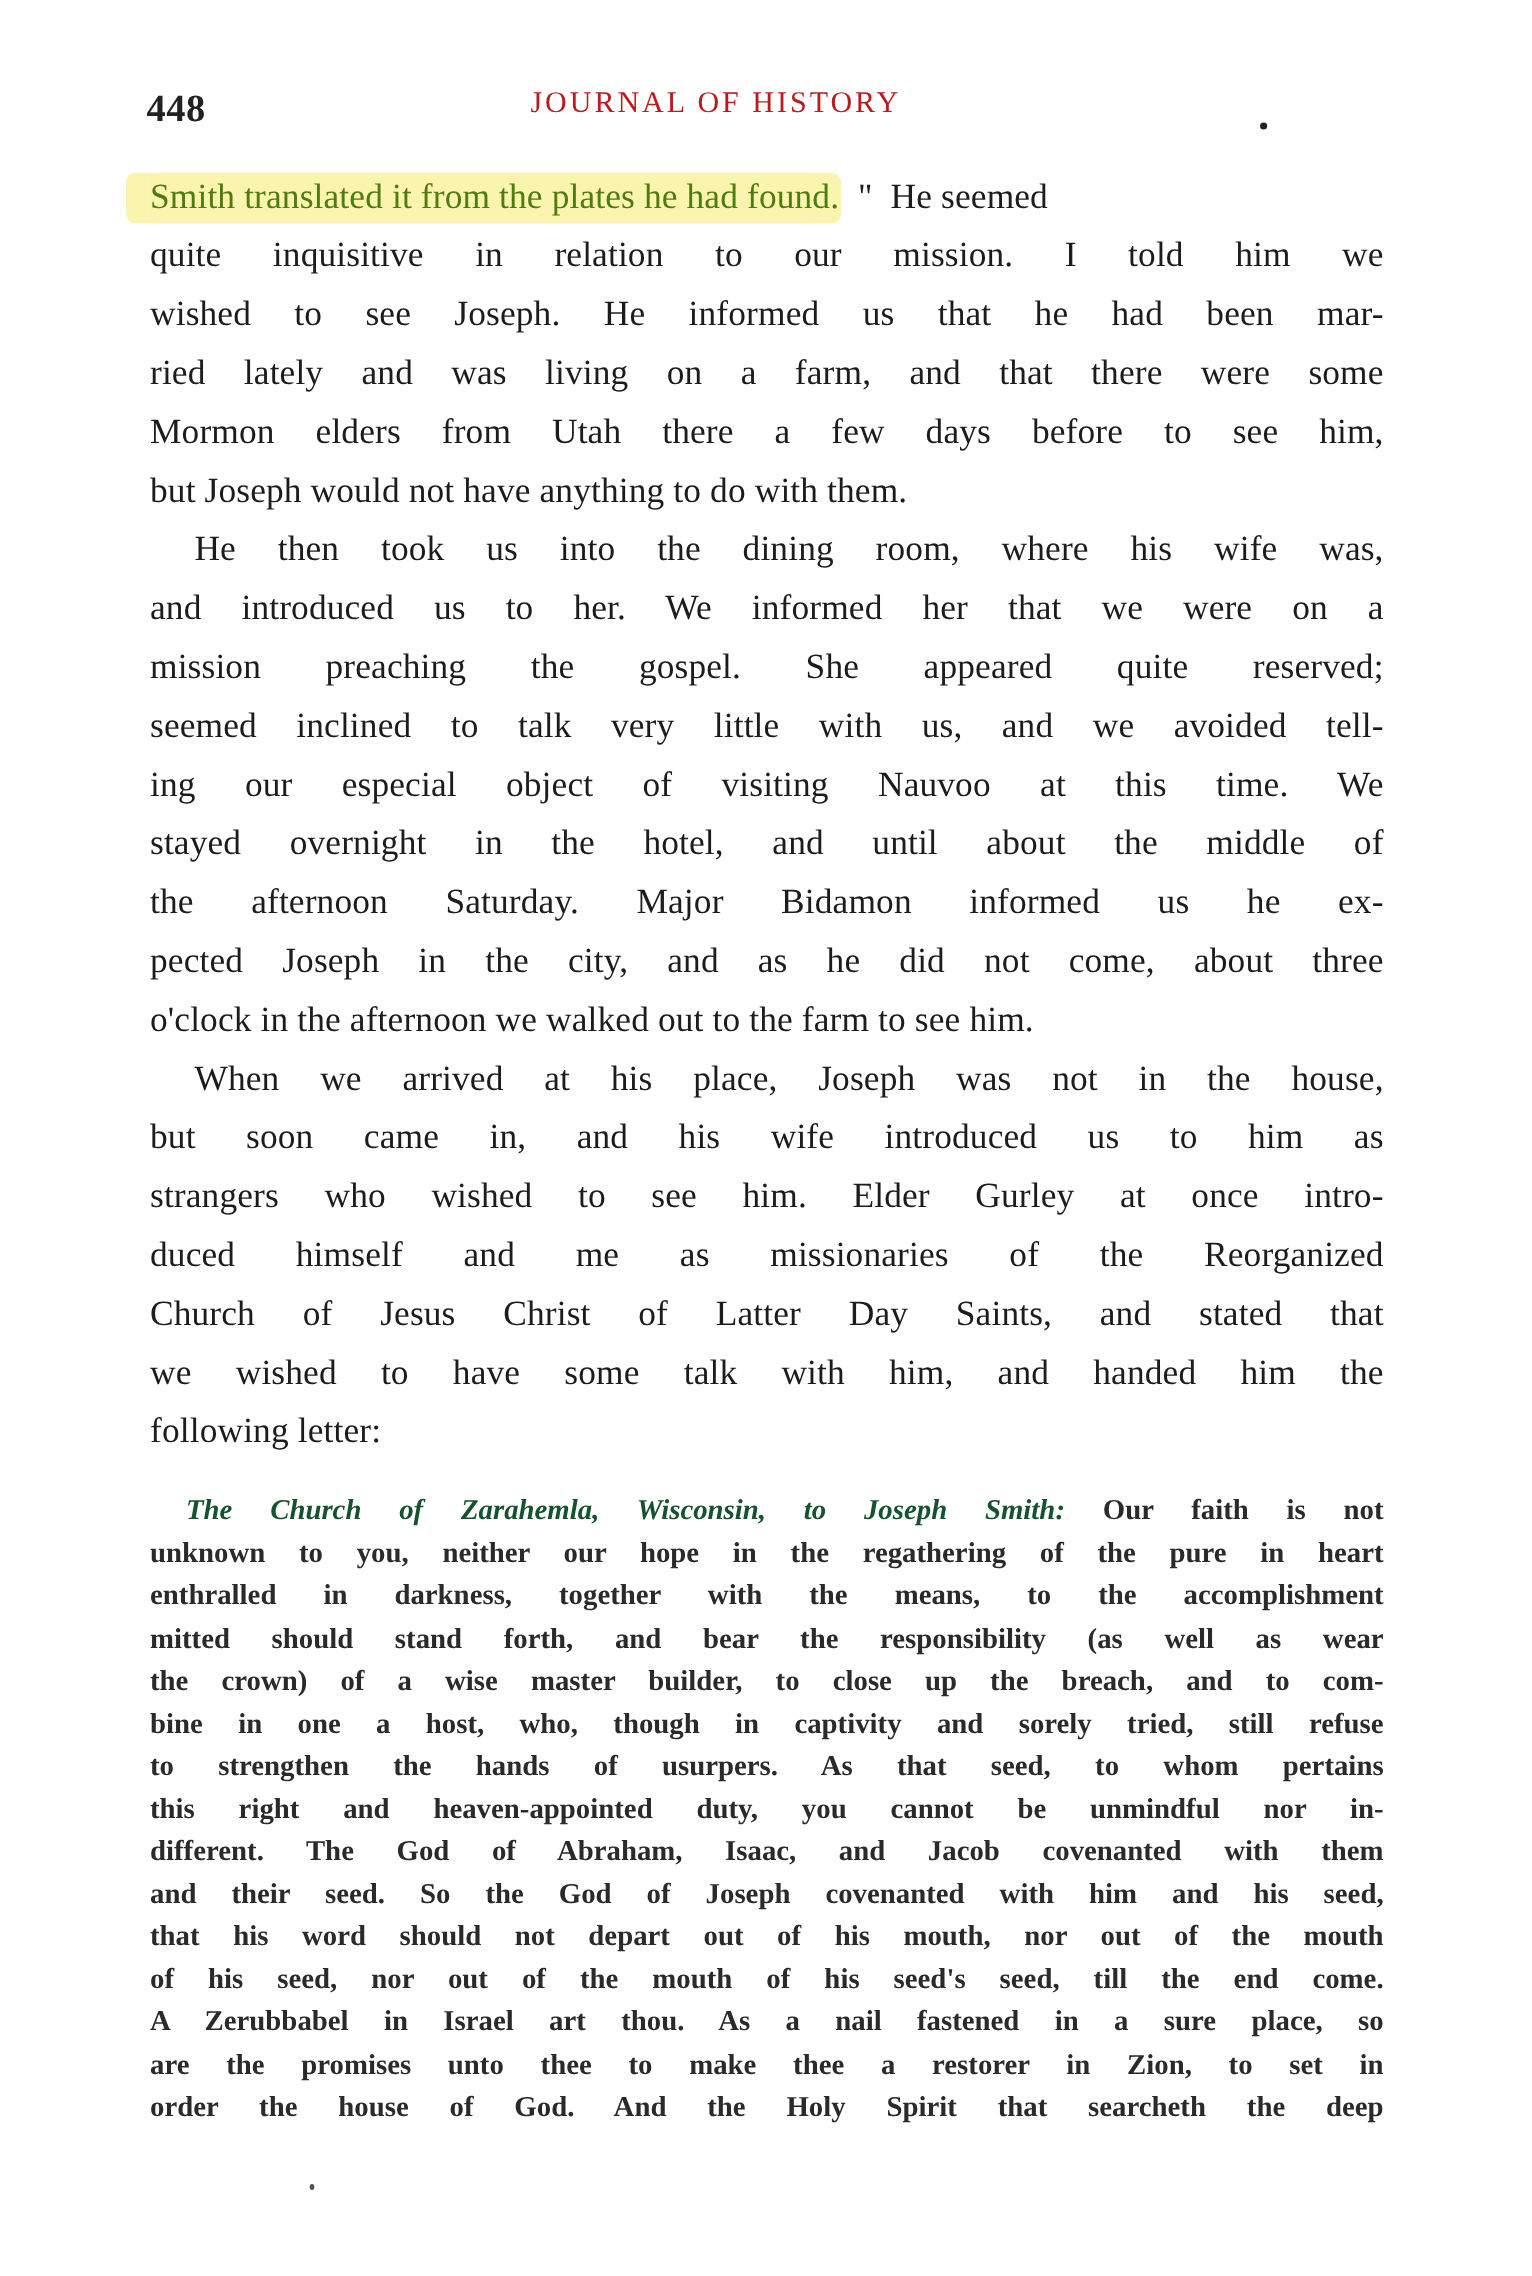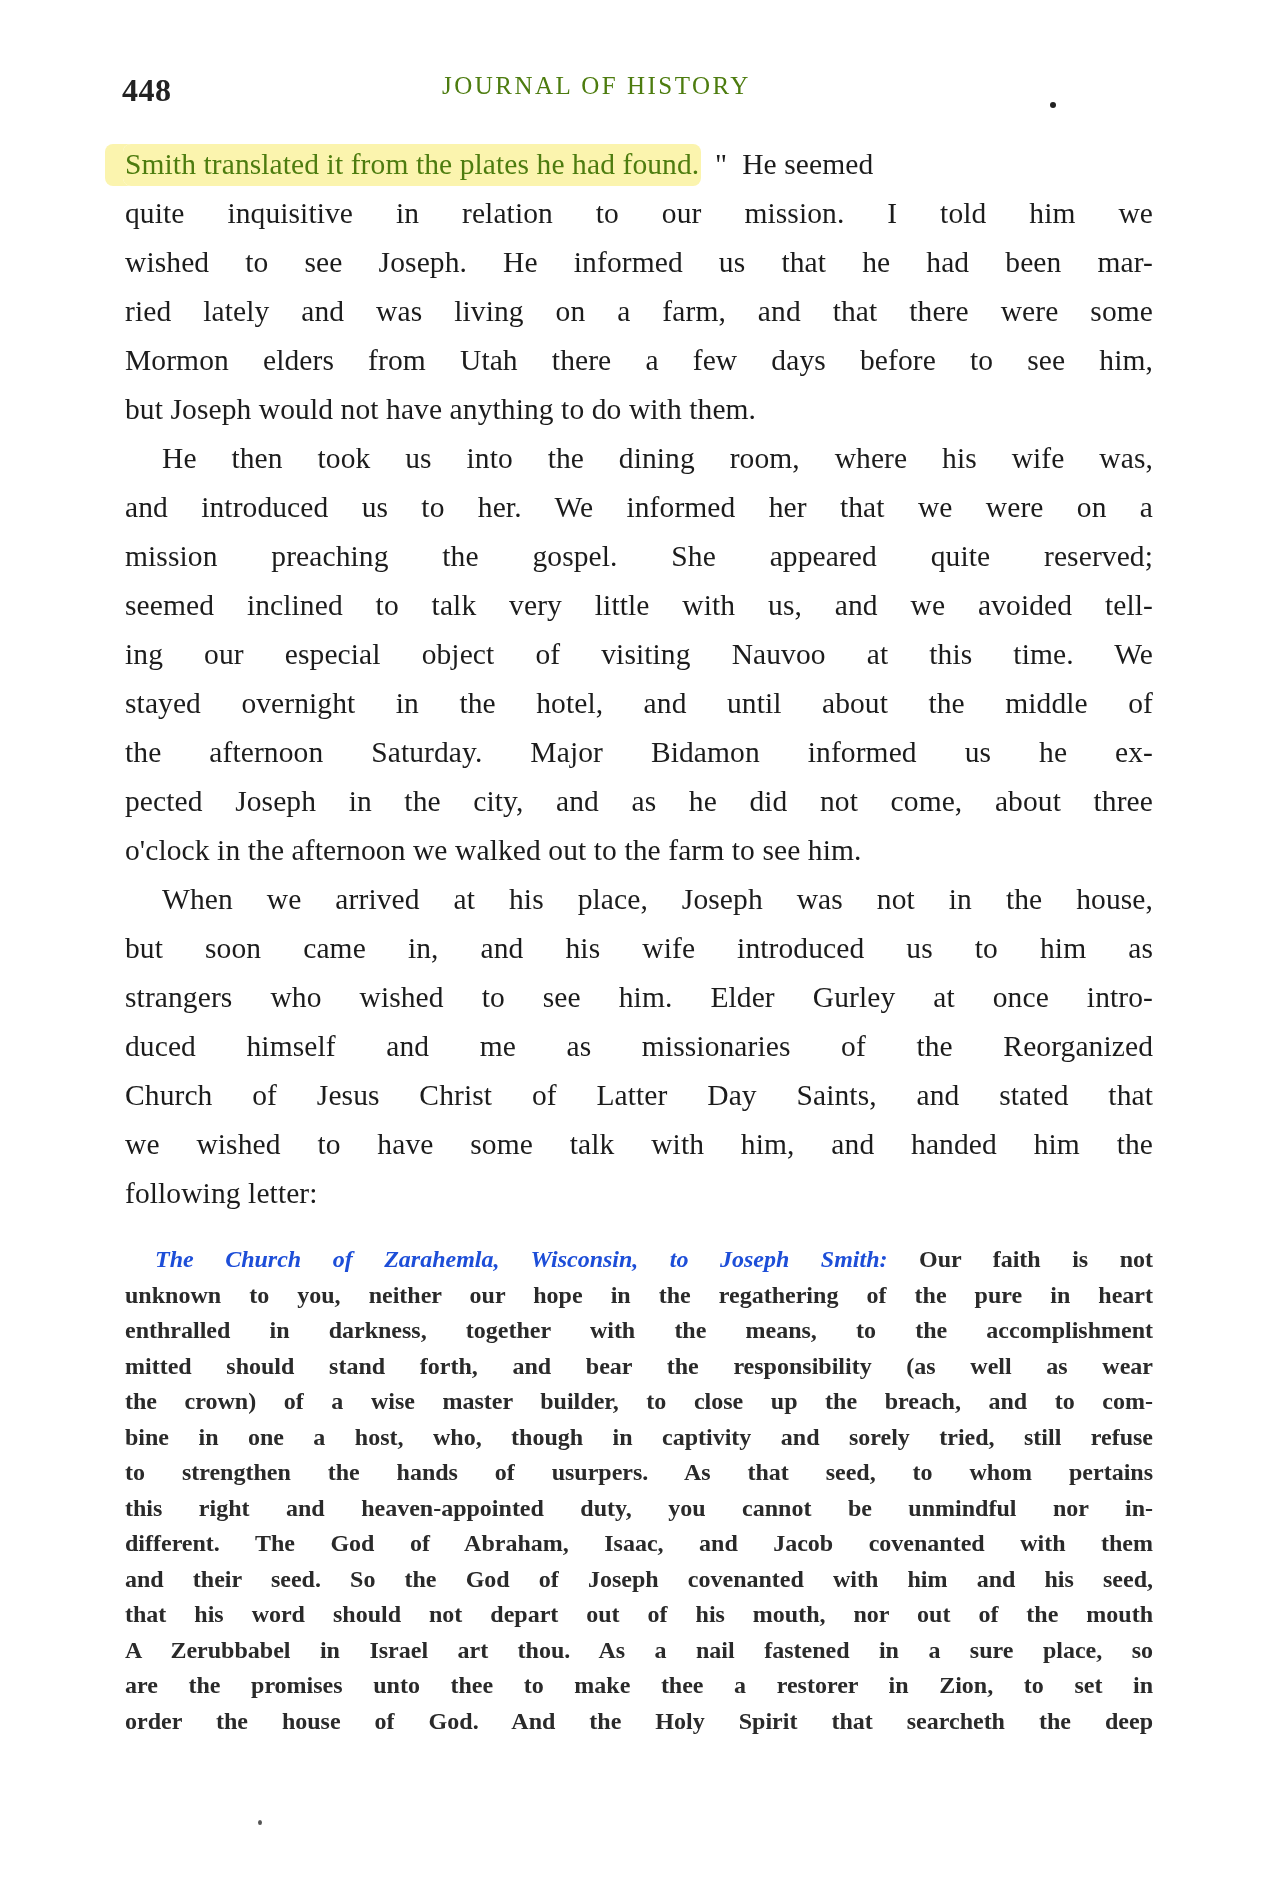--- a/index.html
+++ b/index.html
@@ -35,21 +35,21 @@
       font-weight: bold;
       letter-spacing: 0.5px;
       color: #222;
     }
     .journal-title {
       position: absolute;
       left: 320px;
       top: 0;
       font-size: 25px;
       letter-spacing: 2.5px;
-      color: #4d7c0f;
+      color: #b91c1c;
     }
     .stray-dot {
       position: absolute;
       width: 6px; height: 6px;
       border-radius: 50%;
       background: #222;
     }
     .stray-dot.small {
       width: 4px; height: 5px;
       background: #555;
@@ -94,21 +94,21 @@
       line-height: 35.5px;
       font-weight: bold;
       color: #2a2a2a;
     }
     .letter .line {
       height: 35.5px;
     }
     .letter .salutation {
       font-style: italic;
       font-weight: bold;
-      color: #1d4ed8;
+      color: #14532d;
     }
   </style>
 </head>
 <body>
 
 <div class="page">
 
   <div class="running-head">
     <span class="page-number">448</span>
     <span class="journal-title">JOURNAL OF HISTORY</span>
@@ -160,18 +160,19 @@
     <span class="line">unknown to you, neither our hope in the regathering of the pure in heart</span>
     <span class="line">enthralled in darkness, together with the means, to the accomplishment</span>
     <span class="line">mitted should stand forth, and bear the responsibility (as well as wear</span>
     <span class="line">the crown) of a wise master builder, to close up the breach, and to com-</span>
     <span class="line">bine in one a host, who, though in captivity and sorely tried, still refuse</span>
     <span class="line">to strengthen the hands of usurpers.  As that seed, to whom pertains</span>
     <span class="line">this right and heaven-appointed duty, you cannot be unmindful nor in-</span>
     <span class="line">different.  The God of Abraham, Isaac, and Jacob covenanted with them</span>
     <span class="line">and their seed.  So the God of Joseph covenanted with him and his seed,</span>
     <span class="line">that his word should not depart out of his mouth, nor out of the mouth</span>
+    <span class="line">of his seed, nor out of the mouth of his seed's seed, till the end come.</span>
     <span class="line">A Zerubbabel in Israel art thou.  As a nail fastened in a sure place, so</span>
     <span class="line">are the promises unto thee to make thee a restorer in Zion, to set in</span>
     <span class="line">order the house of God.  And the Holy Spirit that searcheth the deep</span>
   </div>
 
 </div>
 
 </body></html>

